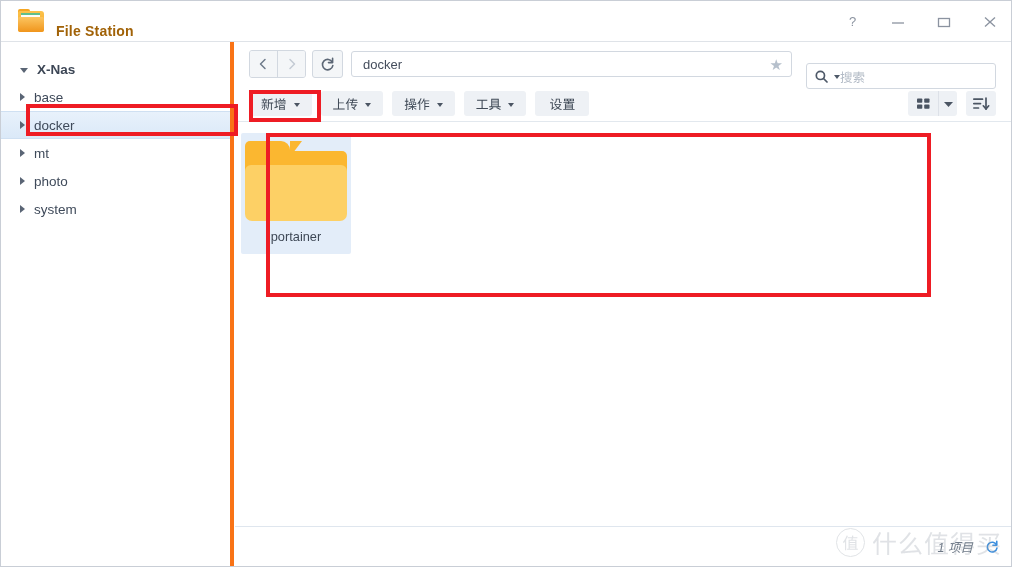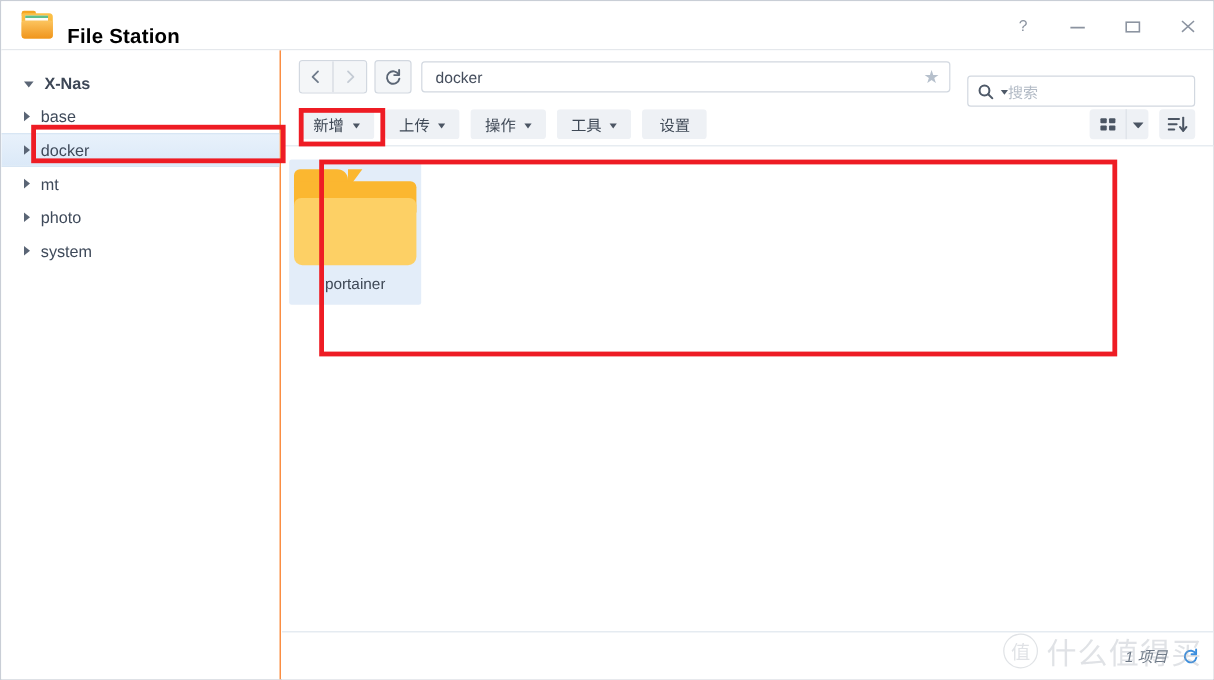--- a/index.html
+++ b/index.html
@@ -69,23 +69,23 @@
   }
   .app-icon .front {
     position: absolute;
     left: 0; bottom: 0;
     width: 26px; height: 15px;
     border-radius: 2px 2px 3px 3px;
     background: linear-gradient(180deg, #fdc košer 0%, #f1951a 100%);
     background: linear-gradient(180deg, #fcc560 0%, #f0951c 100%);
   }
   .app-title {
-    font-size: 17px;
+    font-size: 14px;
     font-weight: bold;
-    color: #000000;
+    color: #a16207;
     letter-spacing: .2px;
     margin-top: 19px;
   }
 
   .title-right {
     position: absolute;
     right: 0; top: 0;
     height: 41px;
     display: flex;
     align-items: center;
@@ -103,21 +103,21 @@
   }
   .winbtn svg { display: block; }
 
   
   .sidebar {
     position: absolute;
     left: 0; top: 41px;
     width: 233px;
     height: 525px;
     background: #ffffff;
-    border-right: 1px solid #f97316;
+    border-right: 4px solid #f97316;
     box-sizing: border-box;
     overflow: hidden;
   }
   .tree-root {
     margin-top: 13px;
   }
   .tree-node {
     height: 28px;
     display: flex;
     align-items: center;

